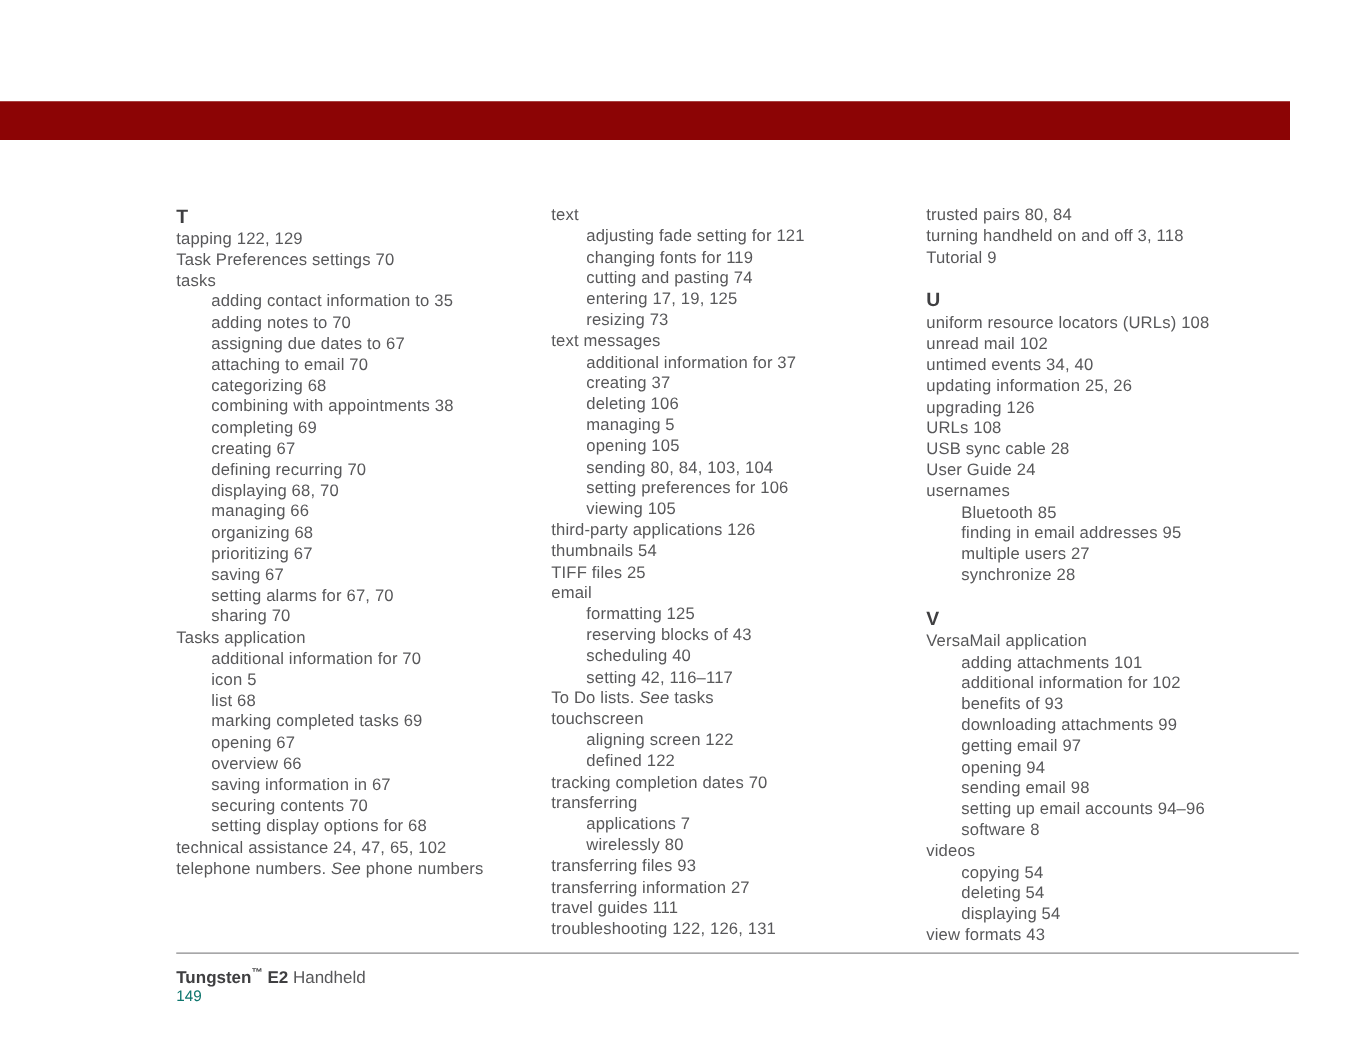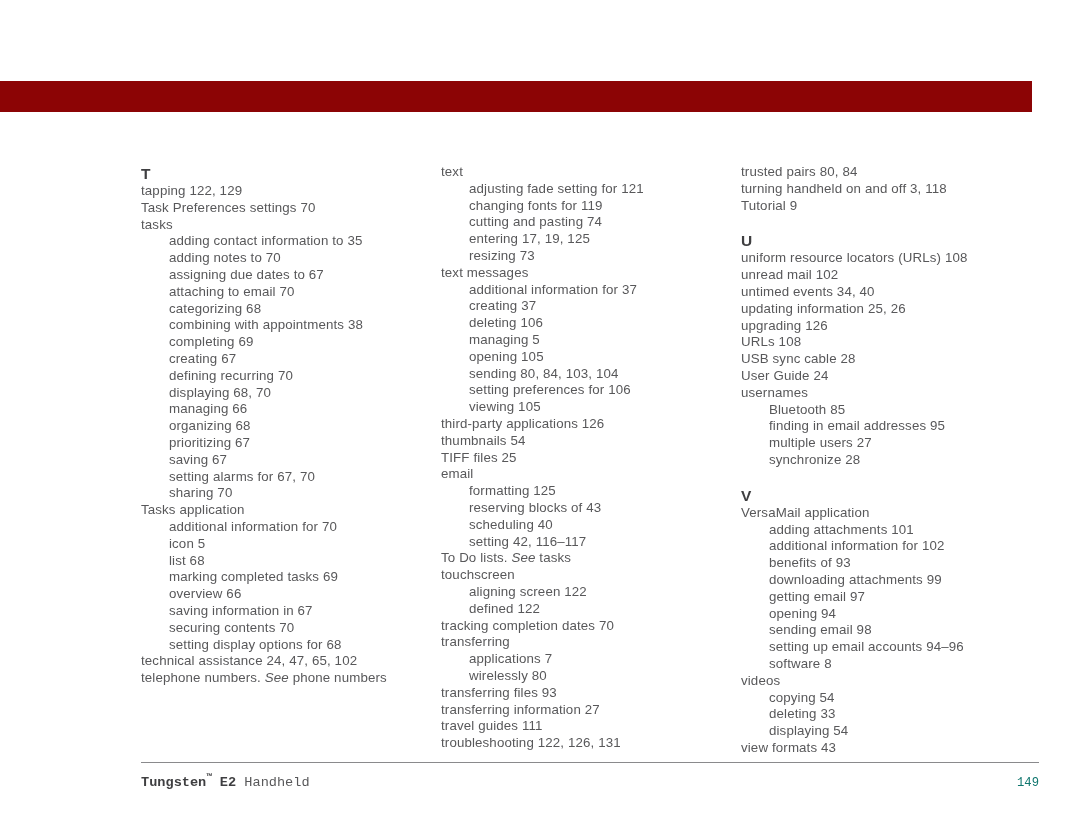--- a/index.html
+++ b/index.html
@@ -76,25 +76,24 @@
     top: 762px;
     width: 898px;
   }
   .footer-rule {
     width: 100%;
     height: 1px;
     background: #8a8a8c;
   }
   .footer-row {
     display: flex;
-    flex-direction: row;
+    flex-direction: column;
     justify-content: space-between;
     align-items: baseline;
     margin-top: 10px;
-    font-family: Liberation Mono, monospace;
   }
   .footer-title {
     font-size: 13.6px;
     color: #58585a;
     white-space: nowrap;
   }
   .footer-title .brand {
     font-weight: bold;
     color: #3f3f41;
   }
@@ -135,20 +134,21 @@
         <div class="entry lvl-2">organizing 68</div>
         <div class="entry lvl-2">prioritizing 67</div>
         <div class="entry lvl-2">saving 67</div>
         <div class="entry lvl-2">setting alarms for 67, 70</div>
         <div class="entry lvl-2">sharing 70</div>
         <div class="entry lvl-1">Tasks application</div>
         <div class="entry lvl-2">additional information for 70</div>
         <div class="entry lvl-2">icon 5</div>
         <div class="entry lvl-2">list 68</div>
         <div class="entry lvl-2">marking completed tasks 69</div>
+        <div class="entry lvl-2">opening 67</div>
         <div class="entry lvl-2">overview 66</div>
         <div class="entry lvl-2">saving information in 67</div>
         <div class="entry lvl-2">securing contents 70</div>
         <div class="entry lvl-2">setting display options for 68</div>
         <div class="entry lvl-1">technical assistance 24, 47, 65, 102</div>
         <div class="entry lvl-1">telephone numbers. <span class="ital">See</span> phone numbers</div>
       </div>
     <div class="column col-2">
         <div class="entry lvl-1">text</div>
         <div class="entry lvl-2">adjusting fade setting for 121</div>
@@ -210,21 +210,21 @@
         <div class="entry lvl-2">additional information for 102</div>
         <div class="entry lvl-2">benefits of 93</div>
         <div class="entry lvl-2">downloading attachments 99</div>
         <div class="entry lvl-2">getting email 97</div>
         <div class="entry lvl-2">opening 94</div>
         <div class="entry lvl-2">sending email 98</div>
         <div class="entry lvl-2">setting up email accounts 94–96</div>
         <div class="entry lvl-2">software 8</div>
         <div class="entry lvl-1">videos</div>
         <div class="entry lvl-2">copying 54</div>
-        <div class="entry lvl-2">deleting 33</div>
+        <div class="entry lvl-2">deleting 54</div>
         <div class="entry lvl-2">displaying 54</div>
         <div class="entry lvl-1">view formats 43</div>
       </div>
   </div>
 
   <div class="footer">
     <div class="footer-rule"></div>
     <div class="footer-row">
       <div class="footer-title">
         <span class="brand">Tungsten</span><span class="brand tm">™</span><span class="brand"> E2</span><span> Handheld</span>

